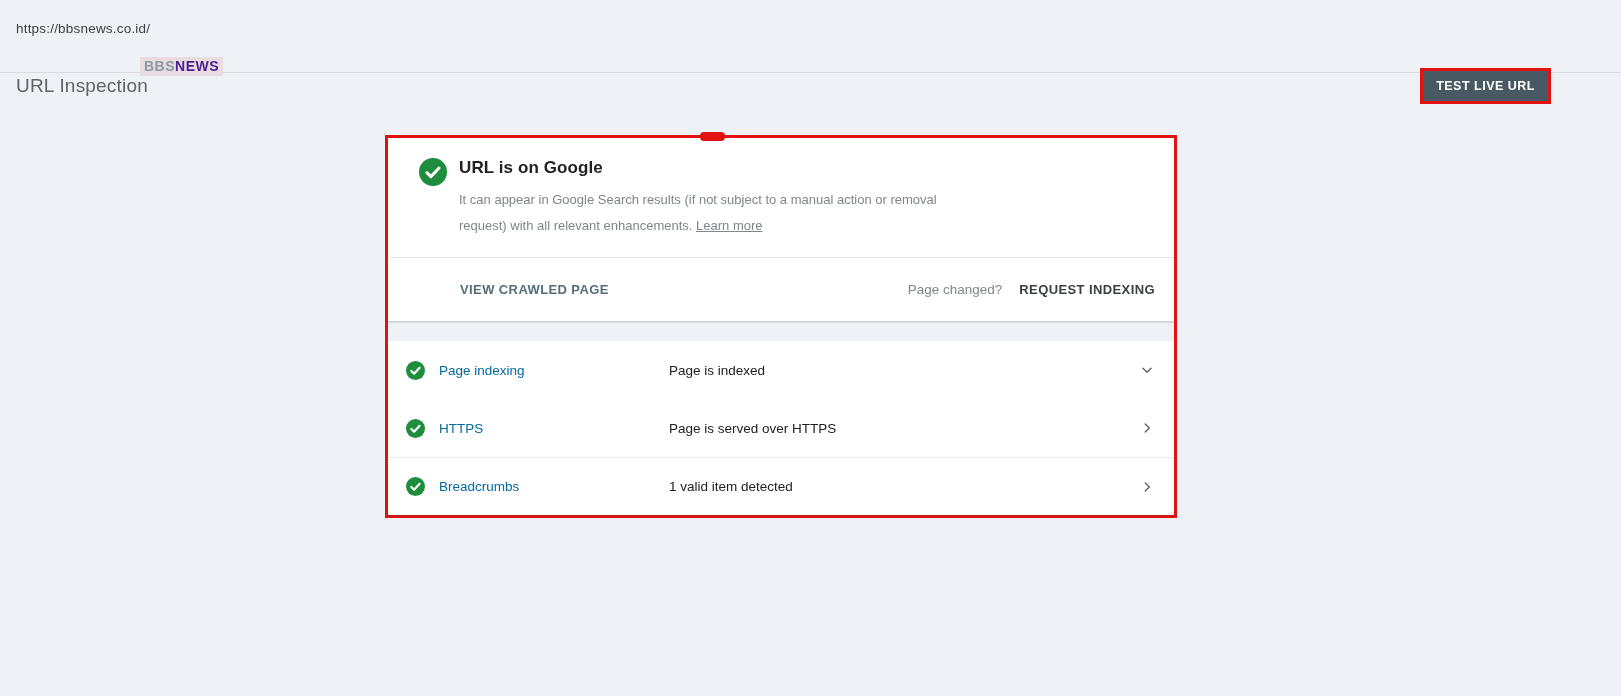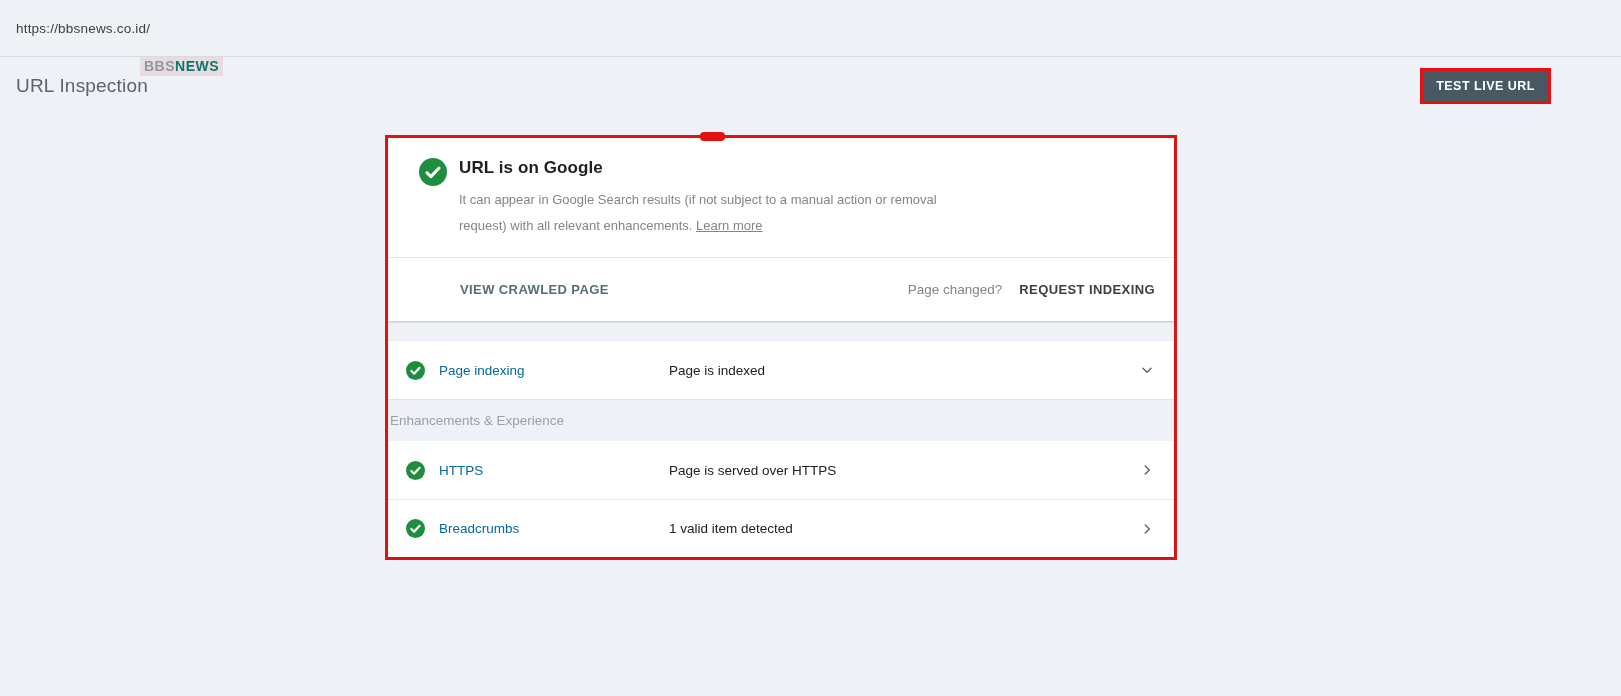--- a/index.html
+++ b/index.html
@@ -8,36 +8,36 @@
     width:1621px; height:696px;
     background:#eef1f6;
     font-family:"Liberation Sans", sans-serif;
     position:relative;
     overflow:hidden;
     color:#202124;
   }
 
   
   .topbar {
-    position:absolute; top:0; left:0; right:0; height:57px;
+    position:absolute; top:0; left:0; right:0; height:73px;
     border-bottom:1px solid #d7dbe0;
   }
   .topbar-url {
     position:absolute; left:16px; top:21px;
     font-size:13.5px; color:#3c4043; letter-spacing:0.2px;
   }
 
   
   .watermark {
     position:absolute; left:140px; top:57px;
     background:#e8dce0; padding:1px 4px 2px 4px;
     font-size:14px; font-weight:bold; letter-spacing:0.5px;
   }
   .watermark-bbs { color:#8e98a6; }
-  .watermark-news { color:#0f766e; }
+  .watermark-news { color:#4c1d95; }
 
   .page-title {
     position:absolute; left:16px; top:75px;
     font-size:19px; color:#5f6368; letter-spacing:0.2px;
   }
 
   .test-btn-annotation {
     position:absolute; right:70px; top:68px;
     border:3px solid #e31212;
   }
@@ -173,21 +173,20 @@
         <circle cx="12" cy="12" r="12" fill="#1e8e3e"></circle>
         <path d="M6.8 12.6 L10.2 16 L17.2 8.6" fill="none" stroke="#ffffff" stroke-width="2.8" stroke-linecap="round" stroke-linejoin="round"></path>
       </svg>
       <span class="row-label">Page indexing</span>
       <span class="row-value">Page is indexed</span>
       <svg class="chevron-icon" viewBox="0 0 24 24">
         <path d="M5 9 L12 16 L19 9" fill="none" stroke="#5f6368" stroke-width="2.4" stroke-linecap="round" stroke-linejoin="round"></path>
       </svg>
     </div>
 
-    <div class="section-band">Enhancements &amp; Experience</div>
 
     <div class="check-row">
       <svg class="small-check" viewBox="0 0 24 24">
         <circle cx="12" cy="12" r="12" fill="#1e8e3e"></circle>
         <path d="M6.8 12.6 L10.2 16 L17.2 8.6" fill="none" stroke="#ffffff" stroke-width="2.8" stroke-linecap="round" stroke-linejoin="round"></path>
       </svg>
       <span class="row-label">HTTPS</span>
       <span class="row-value">Page is served over HTTPS</span>
       <svg class="chevron-icon" viewBox="0 0 24 24">
         <path d="M9 5 L16 12 L9 19" fill="none" stroke="#5f6368" stroke-width="2.4" stroke-linecap="round" stroke-linejoin="round"></path>

